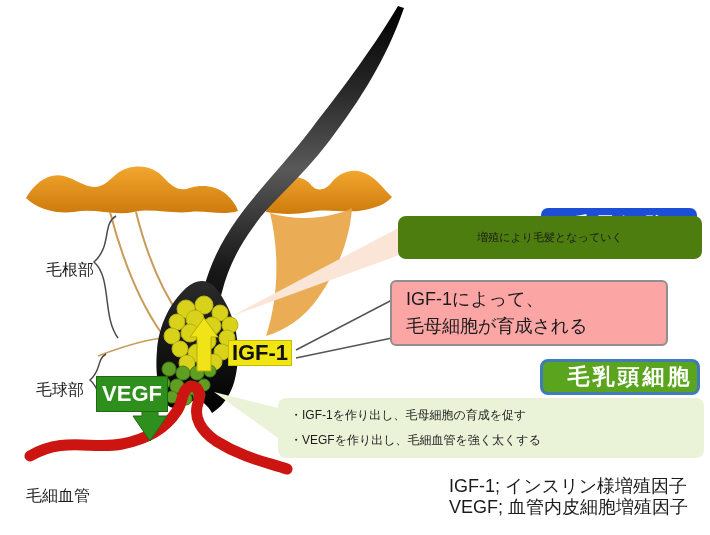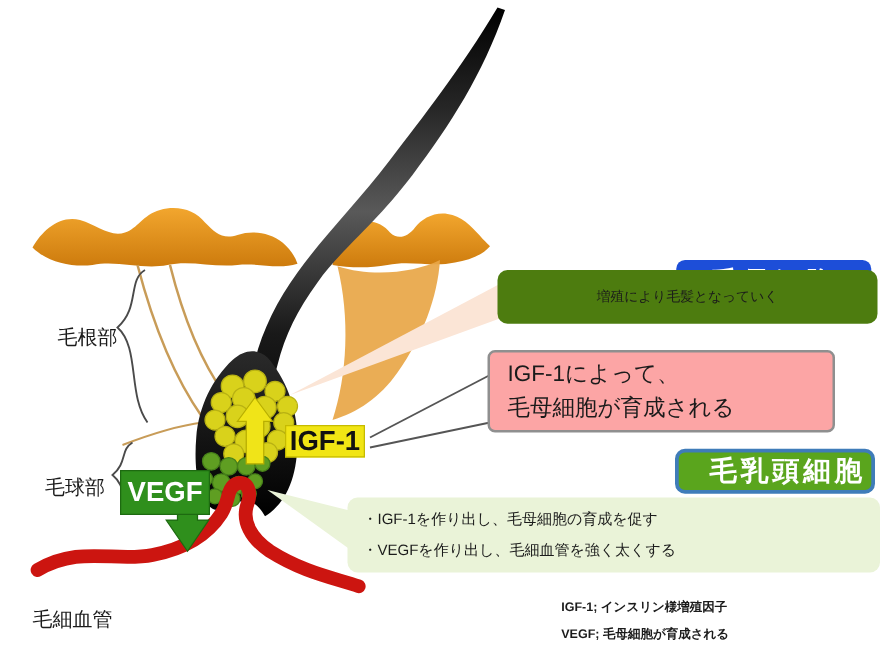--- a/index.html
+++ b/index.html
@@ -19,21 +19,21 @@
   .bubble-pink  { background: #4d7c0f; display: flex; align-items: center; justify-content: center; font-size: 11px; white-space: nowrap; }
   .bubble-white { background: #fca5a5; border: 2px solid #8f8f8f; border-radius: 6px;
                   font-size: 18px; line-height: 27px; padding: 4px 14px; white-space: nowrap; }
   .bubble-lightgreen { background: #eaf3d8; font-size: 12px; line-height: 25px; padding: 5px 12px; white-space: nowrap; }
 
   .factor-tag { position: absolute; display: flex; align-items: center; justify-content: center;
                 font-weight: bold; font-size: 22px; white-space: nowrap; }
   .tag-igf1 { background: #f1e514; color: #111111; border: 1px solid #c6bb00; }
   .tag-vegf { background: #2f8f1c; color: #ffffff; border: 1px solid #1d6a10; }
 
-  .footnotes { position: absolute; font-size: 10px; line-height: 21px; color: #1b1b1b; white-space: nowrap; font-weight: bold; }
+  .footnotes { position: absolute; font-size: 18px; line-height: 21px; color: #1b1b1b; white-space: nowrap; }
 </style>
 </head>
 <body>
 
 <div class="stage">
 
   <svg class="art" width="710" height="535" viewBox="0 0 710 535">
     <defs>
       <linearGradient id="skinGrad" x1="0" y1="0" x2="0" y2="1">
         <stop offset="0" stop-color="#f2a62e"></stop>
@@ -128,16 +128,16 @@
   <div class="bubble bubble-lightgreen" style="left:278px; top:398px; width:426px; height:60px;">
     <div>・IGF-1を作り出し、毛母細胞の育成を促す</div>
     <div>・VEGFを作り出し、毛細血管を強く太くする</div>
   </div>
 
   <div class="factor-tag tag-igf1" style="left:228px; top:340px; width:64px; height:26px;">IGF-1</div>
   <div class="factor-tag tag-vegf" style="left:96px; top:376px; width:72px; height:36px;">VEGF</div>
 
   <div class="footnotes" style="left:449px; top:476px;">
     <div>IGF-1; インスリン様増殖因子</div>
-    <div>VEGF; 毛母細胞が育成される</div>
+    <div>VEGF; 血管内皮細胞増殖因子</div>
   </div>
 
 </div>
 
 </body></html>

